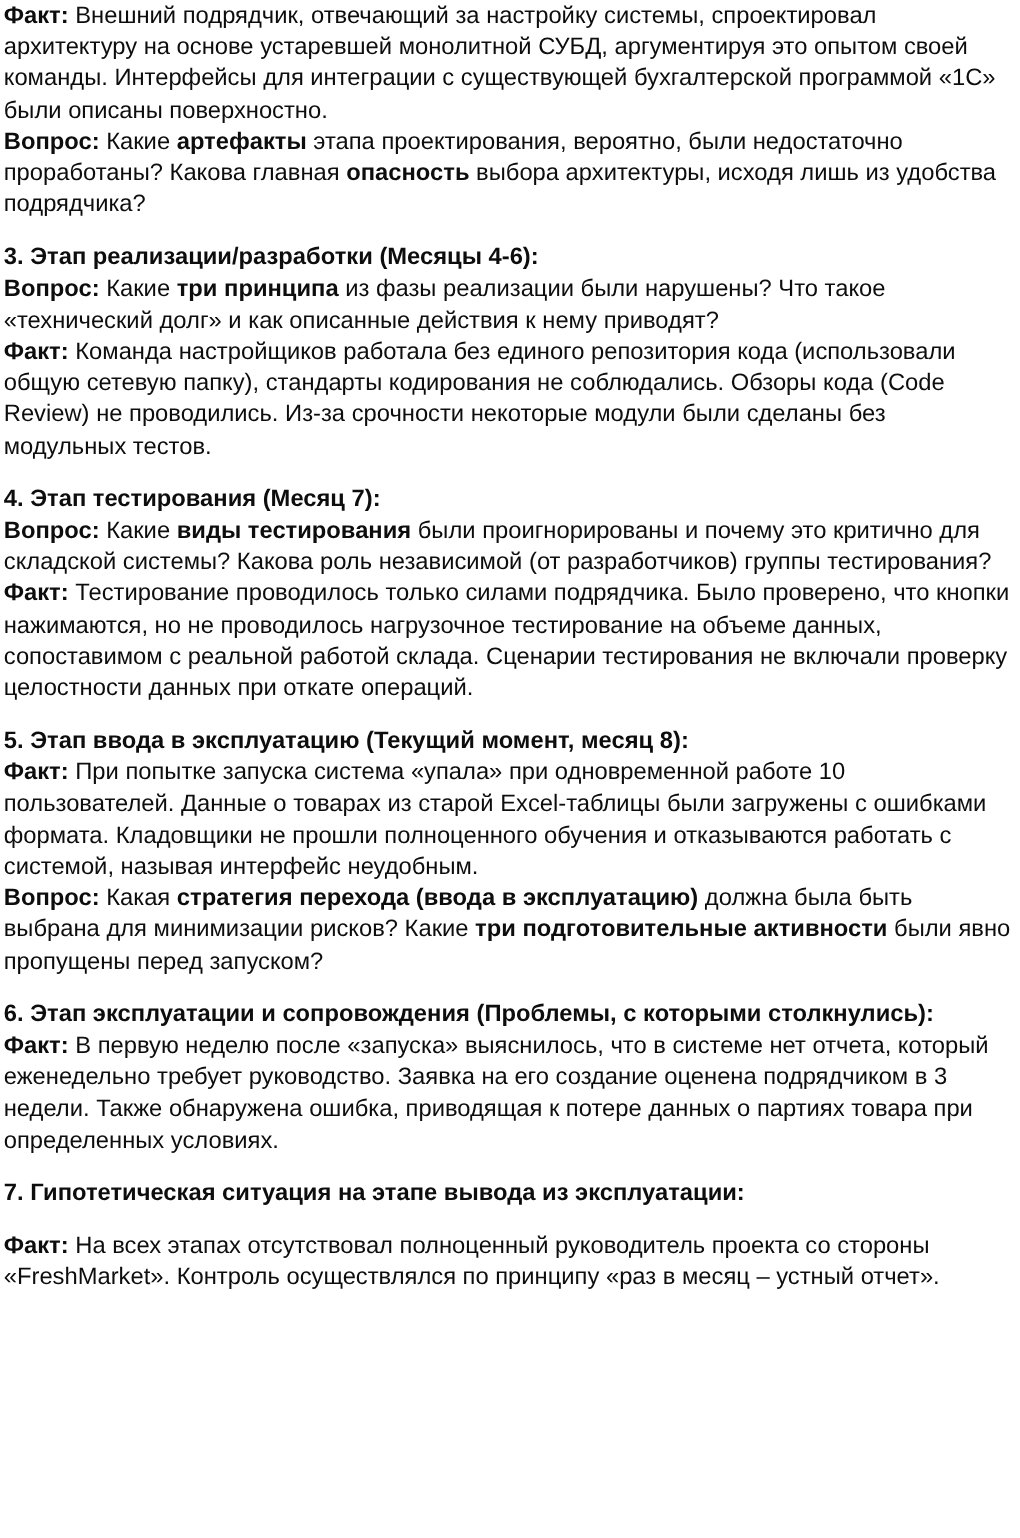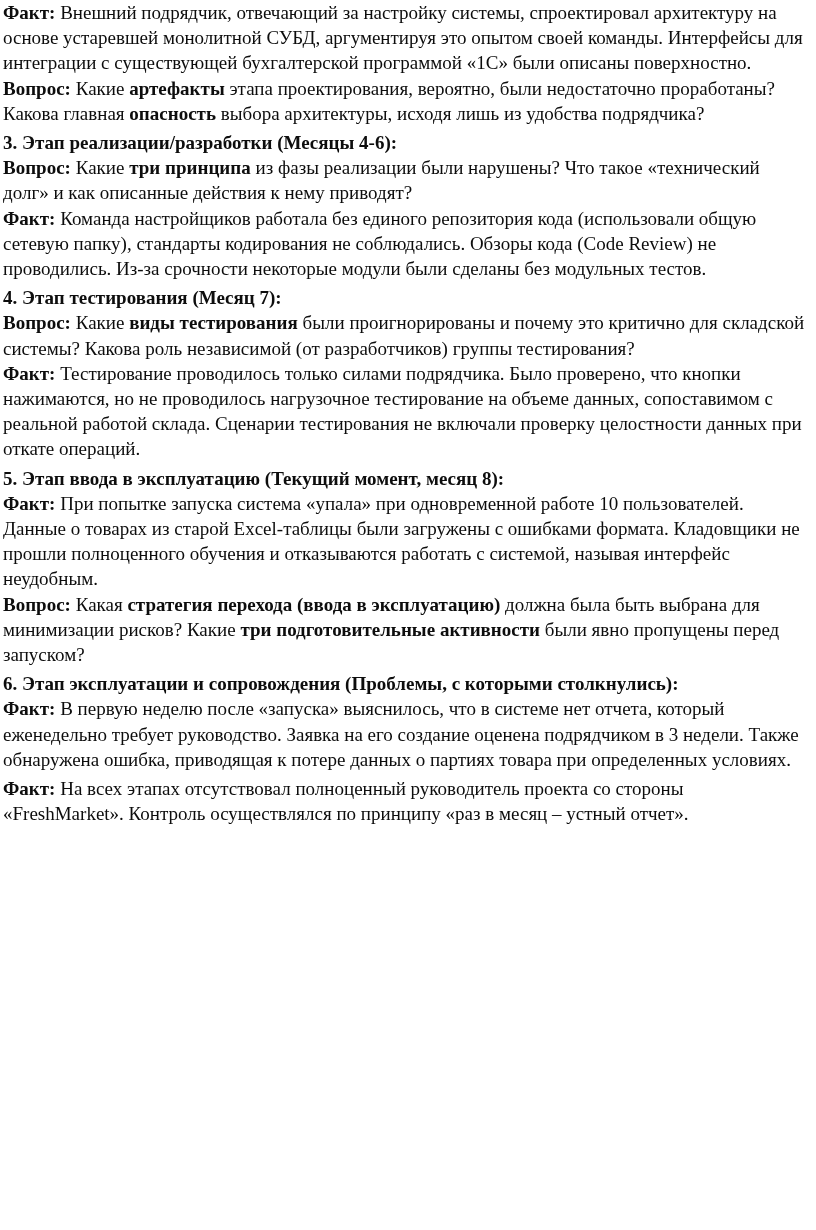--- a/index.html
+++ b/index.html
@@ -9,32 +9,32 @@
   }
   body {
     width: 816px;
     height: 1230px;
     overflow: hidden;
   }
   .doc {
     box-sizing: border-box;
     width: 816px;
     padding: 0 7px 0 3px;
-    font-family: Liberation Serif, serif;
+    font-family: Liberation Sans, sans-serif;
     font-size: 19px;
     line-height: 25.2px;
     color: #0d0d0d;
     text-align: left;
   }
   .doc p {
     margin: 0;
     padding: 0;
   }
   .section + .section {
-    margin-top: 4px;
+    margin-top: 17px;
   }
   .b {
     font-weight: bold;
   }
 </style>
 </head>
 <body>
 
 <div class="doc">
   <div>
@@ -55,18 +55,19 @@
       <div class="section">
         <p><span class="b">5. Этап ввода в эксплуатацию (Текущий момент, месяц 8):</span></p>
         <p><span class="b">Факт:</span><span> При попытке запуска система «упала» при одновременной работе 10 пользователей. Данные о товарах из старой Excel-таблицы были загружены с ошибками формата. Кладовщики не прошли полноценного обучения и отказываются работать с системой, называя интерфейс неудобным.</span></p>
         <p><span class="b">Вопрос:</span><span> Какая </span><span class="b">стратегия перехода (ввода в эксплуатацию)</span><span> должна была быть выбрана для минимизации рисков? Какие </span><span class="b">три подготовительные активности</span><span> были явно пропущены перед запуском?</span></p>
       </div>
       <div class="section">
         <p><span class="b">6. Этап эксплуатации и сопровождения (Проблемы, с которыми столкнулись):</span></p>
         <p><span class="b">Факт:</span><span> В первую неделю после «запуска» выяснилось, что в системе нет отчета, который еженедельно требует руководство. Заявка на его создание оценена подрядчиком в 3 недели. Также обнаружена ошибка, приводящая к потере данных о партиях товара при определенных условиях.</span></p>
       </div>
       <div class="section">
+        <p><span class="b">7. Гипотетическая ситуация на этапе вывода из эксплуатации:</span></p>
       </div>
       <div class="section">
         <p><span class="b">Факт:</span><span> На всех этапах отсутствовал полноценный руководитель проекта со стороны «FreshMarket». Контроль осуществлялся по принципу «раз в месяц – устный отчет».</span></p>
       </div>
     </div>
 </div>
 
 </body></html>

